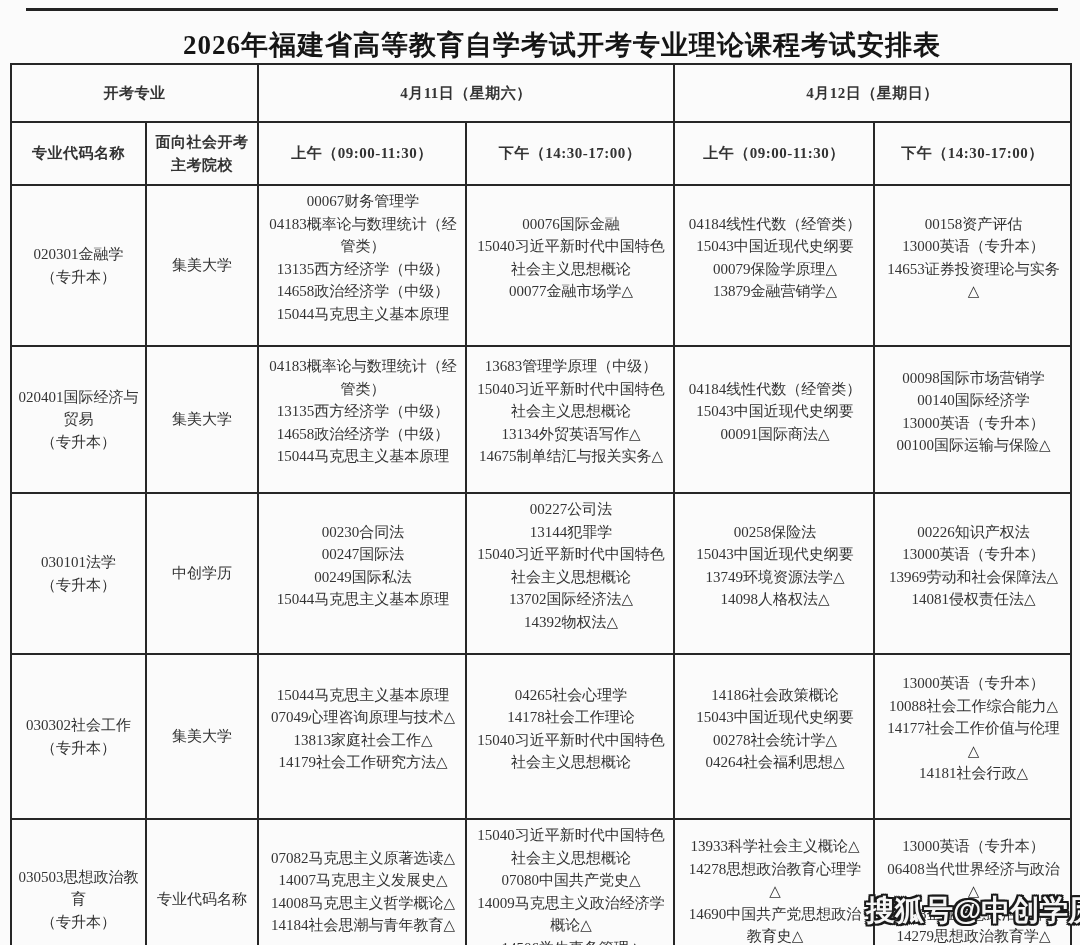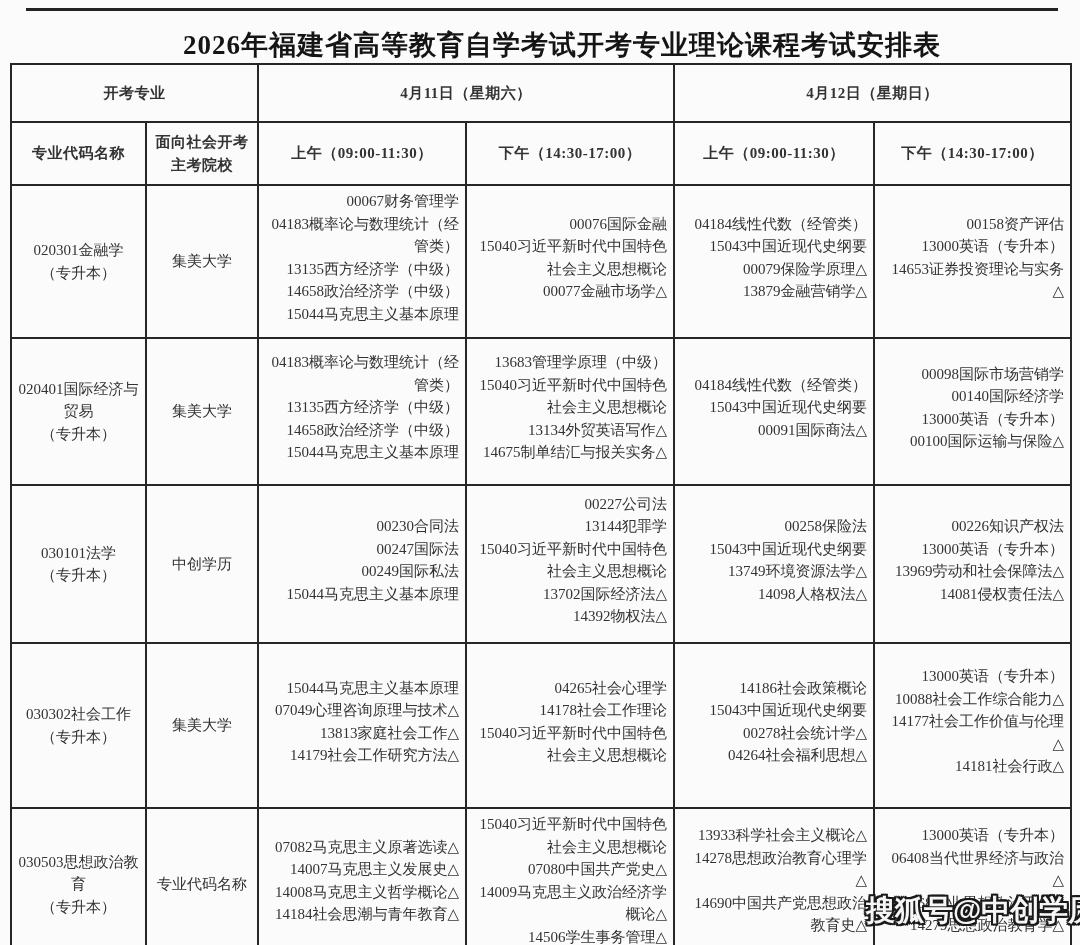--- a/index.html
+++ b/index.html
@@ -47,22 +47,22 @@
     font-size: 16px;
     color: #1c1c1c;
     letter-spacing: 0.5px;
   }
   td.major, td.school {
     text-align: center;
     padding: 2px 3px;
     color: #303030;
   }
   td.courses {
-    text-align: right;
-    padding: 4px 6px 12px 8px;
+    text-align: center;
+    padding: 4px 6px 20px 8px;
   }
   .watermark {
     position: absolute;
     left: 866px;
     top: 891px;
     width: 204px;
     font-family: "Liberation Sans", "DejaVu Sans", sans-serif;
     font-size: 29px;
     font-weight: bold;
     color: #f6f6f6;

